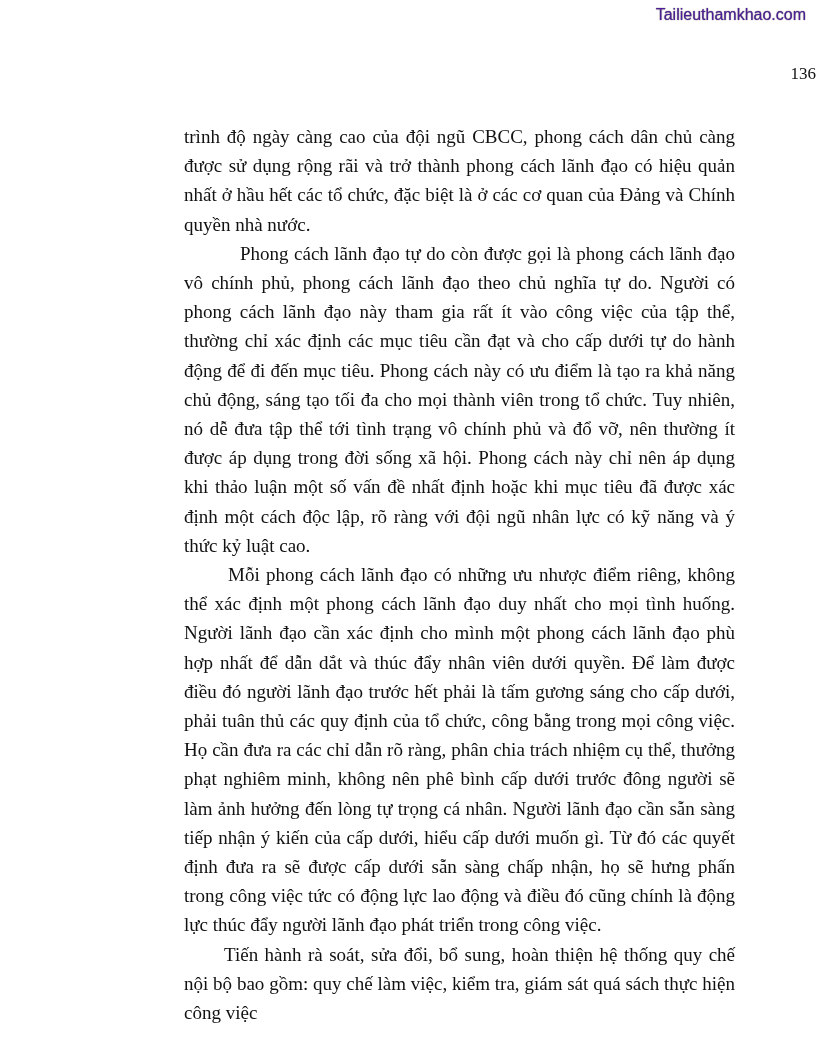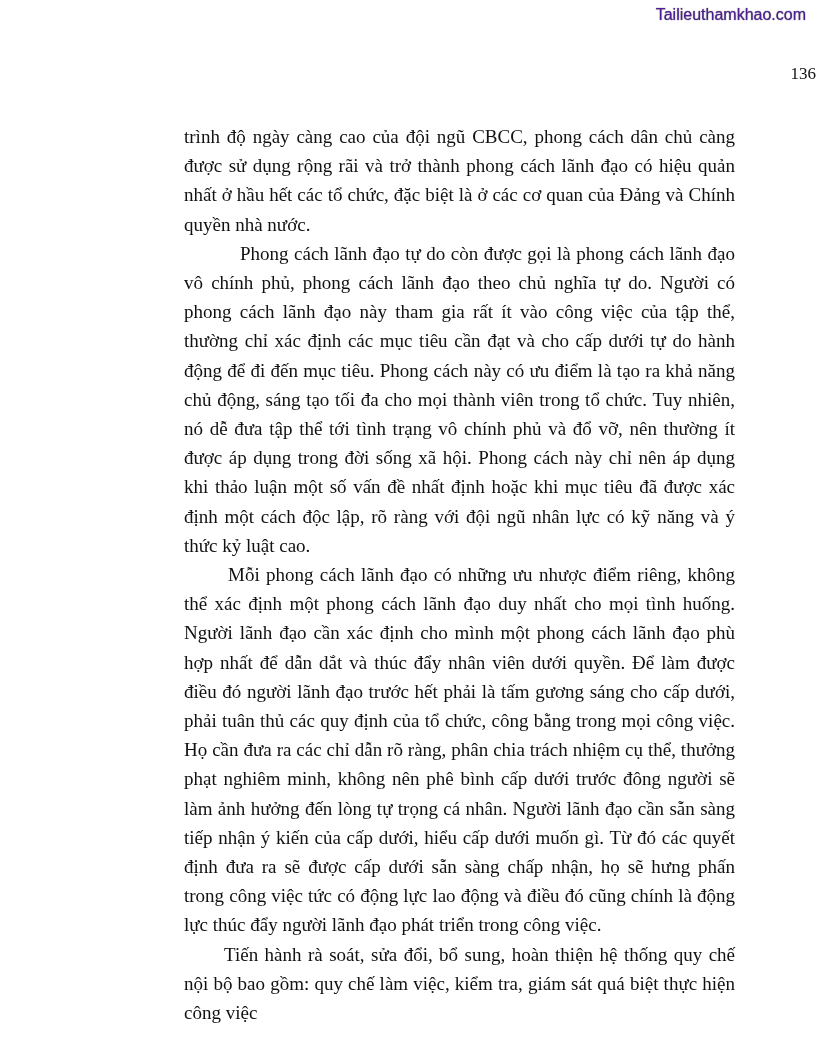--- a/index.html
+++ b/index.html
@@ -30,14 +30,14 @@
 </head>
 <body>
 
 <div class="watermark">Tailieuthamkhao.com</div>
 <div class="page-number">136</div>
 
 <div class="content">
   <p>trình độ ngày càng cao của đội ngũ CBCC, phong cách dân chủ càng được sử dụng rộng rãi và trở thành phong cách lãnh đạo có hiệu quản nhất ở hầu hết các tổ chức, đặc biệt là ở các cơ quan của Đảng và Chính quyền nhà nước.</p>
   <p class="indent-1">Phong cách lãnh đạo tự do còn được gọi là phong cách lãnh đạo vô chính phủ, phong cách lãnh đạo theo chủ nghĩa tự do. Người có phong cách lãnh đạo này tham gia rất ít vào công việc của tập thể, thường chỉ xác định các mục tiêu cần đạt và cho cấp dưới tự do hành động để đi đến mục tiêu. Phong cách này có ưu điểm là tạo ra khả năng chủ động, sáng tạo tối đa cho mọi thành viên trong tổ chức. Tuy nhiên, nó dễ đưa tập thể tới tình trạng vô chính phủ và đổ vỡ, nên thường ít được áp dụng trong đời sống xã hội. Phong cách này chỉ nên áp dụng khi thảo luận một số vấn đề nhất định hoặc khi mục tiêu đã được xác định một cách độc lập, rõ ràng với đội ngũ nhân lực có kỹ năng và ý thức kỷ luật cao.</p>
   <p class="indent-2">Mỗi phong cách lãnh đạo có những ưu nhược điểm riêng, không thể xác định một phong cách lãnh đạo duy nhất cho mọi tình huống. Người lãnh đạo cần xác định cho mình một phong cách lãnh đạo phù hợp nhất để dẫn dắt và thúc đẩy nhân viên dưới quyền. Để làm được điều đó người lãnh đạo trước hết phải là tấm gương sáng cho cấp dưới, phải tuân thủ các quy định của tổ chức, công bằng trong mọi công việc. Họ cần đưa ra các chỉ dẫn rõ ràng, phân chia trách nhiệm cụ thể, thưởng phạt nghiêm minh, không nên phê bình cấp dưới trước đông người sẽ làm ảnh hưởng đến lòng tự trọng cá nhân. Người lãnh đạo cần sẵn sàng tiếp nhận ý kiến của cấp dưới, hiểu cấp dưới muốn gì. Từ đó các quyết định đưa ra sẽ được cấp dưới sẵn sàng chấp nhận, họ sẽ hưng phấn trong công việc tức có động lực lao động và điều đó cũng chính là động lực thúc đẩy người lãnh đạo phát triển trong công việc.</p>
-  <p class="indent-3">Tiến hành rà soát, sửa đổi, bổ sung, hoàn thiện hệ thống quy chế nội bộ bao gồm: quy chế làm việc, kiểm tra, giám sát quá biệt thực hiện công việc</p>
+  <p class="indent-3">Tiến hành rà soát, sửa đổi, bổ sung, hoàn thiện hệ thống quy chế nội bộ bao gồm: quy chế làm việc, kiểm tra, giám sát quá sách thực hiện công việc</p>
 </div>
 
 </body></html>

